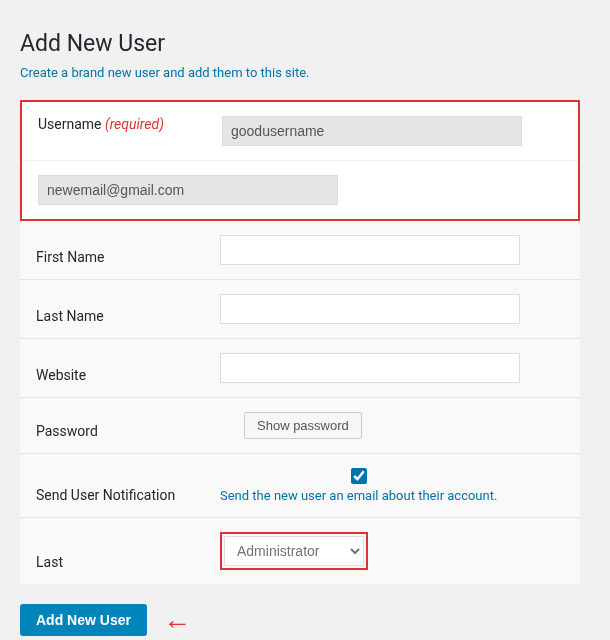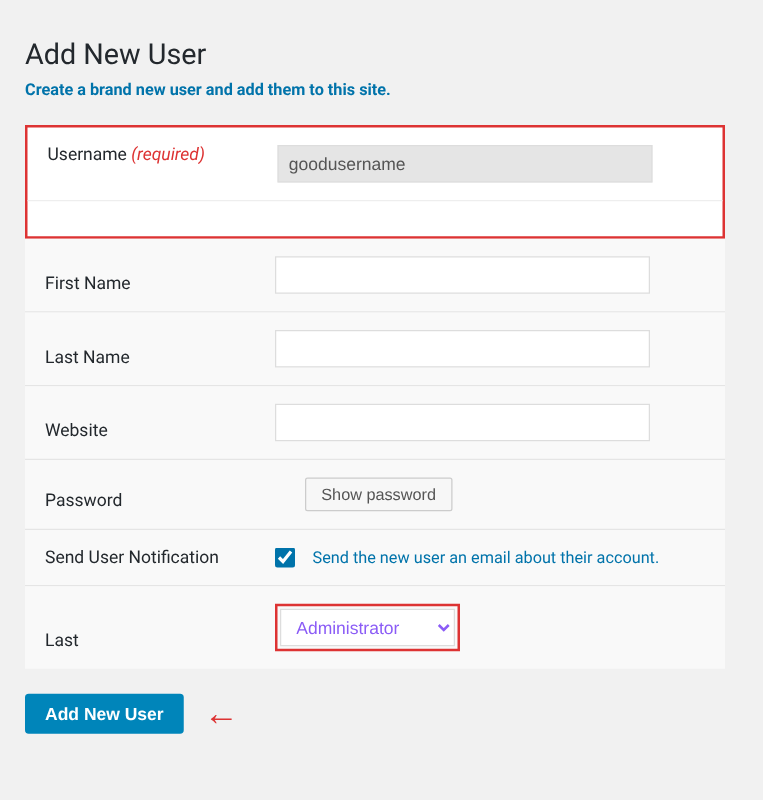--- a/index.html
+++ b/index.html
@@ -18,55 +18,55 @@
     h1 {
       font-size: 23px;
       font-weight: 400;
       color: #23282d;
       margin-bottom: 8px;
     }
     .subtitle {
       color: #0073aa;
       font-size: 13px;
       margin-bottom: 20px;
-      font-weight: bold;
     }
     .label-required {
       font-style: italic;
       color: #dd3333;
     }
     .show-password-btn {
       background: #f7f7f7;
       border: 1px solid #ccc;
       padding: 5px 12px;
       font-size: 13px;
       color: #555;
       cursor: pointer;
       border-radius: 2px;
       margin-left: 24px;
     }
     .notification-row {
       display: flex;
       align-items: center;
-      gap: 14px;
+      gap: 4px;
+      flex-direction: column;
     }
     .notification-row input[type="checkbox"] {
       width: 16px;
       height: 16px;
       accent-color: #0073aa;
     }
     .notification-text {
       color: #0073aa;
       font-size: 13px;
     }
     .role-select {
       padding: 5px 8px;
       border: 1px solid #ddd;
       font-size: 14px;
-      color: #8b5cf6;
+      color: #737373;
       background: #fff;
       cursor: pointer;
       min-width: 140px;
     }
     .role-wrapper {
       border: 2px solid #dd3333;
       display: inline-block;
       padding: 2px;
     }
     .add-user-section {
@@ -155,20 +155,21 @@
   <p class="subtitle">Create a brand new user and add them to this site.</p>
 
   <div class="required-block">
     <div class="req-row">
       <div class="req-label">
         Username <span class="label-required">(required)</span>
       </div>
       <input class="req-input" type="text" value="goodusername" style="">
     </div>
     <div class="req-row">
+      <input class="req-input" type="email" value="newemail@gmail.com" style="">
     </div>
   </div>
 
   <div>
     <div class="other-row">
       <div class="other-label">First Name</div>
       <input class="other-input" type="text" value="" style="">
     </div>
     <div class="other-row">
       <div class="other-label">Last Name</div>

